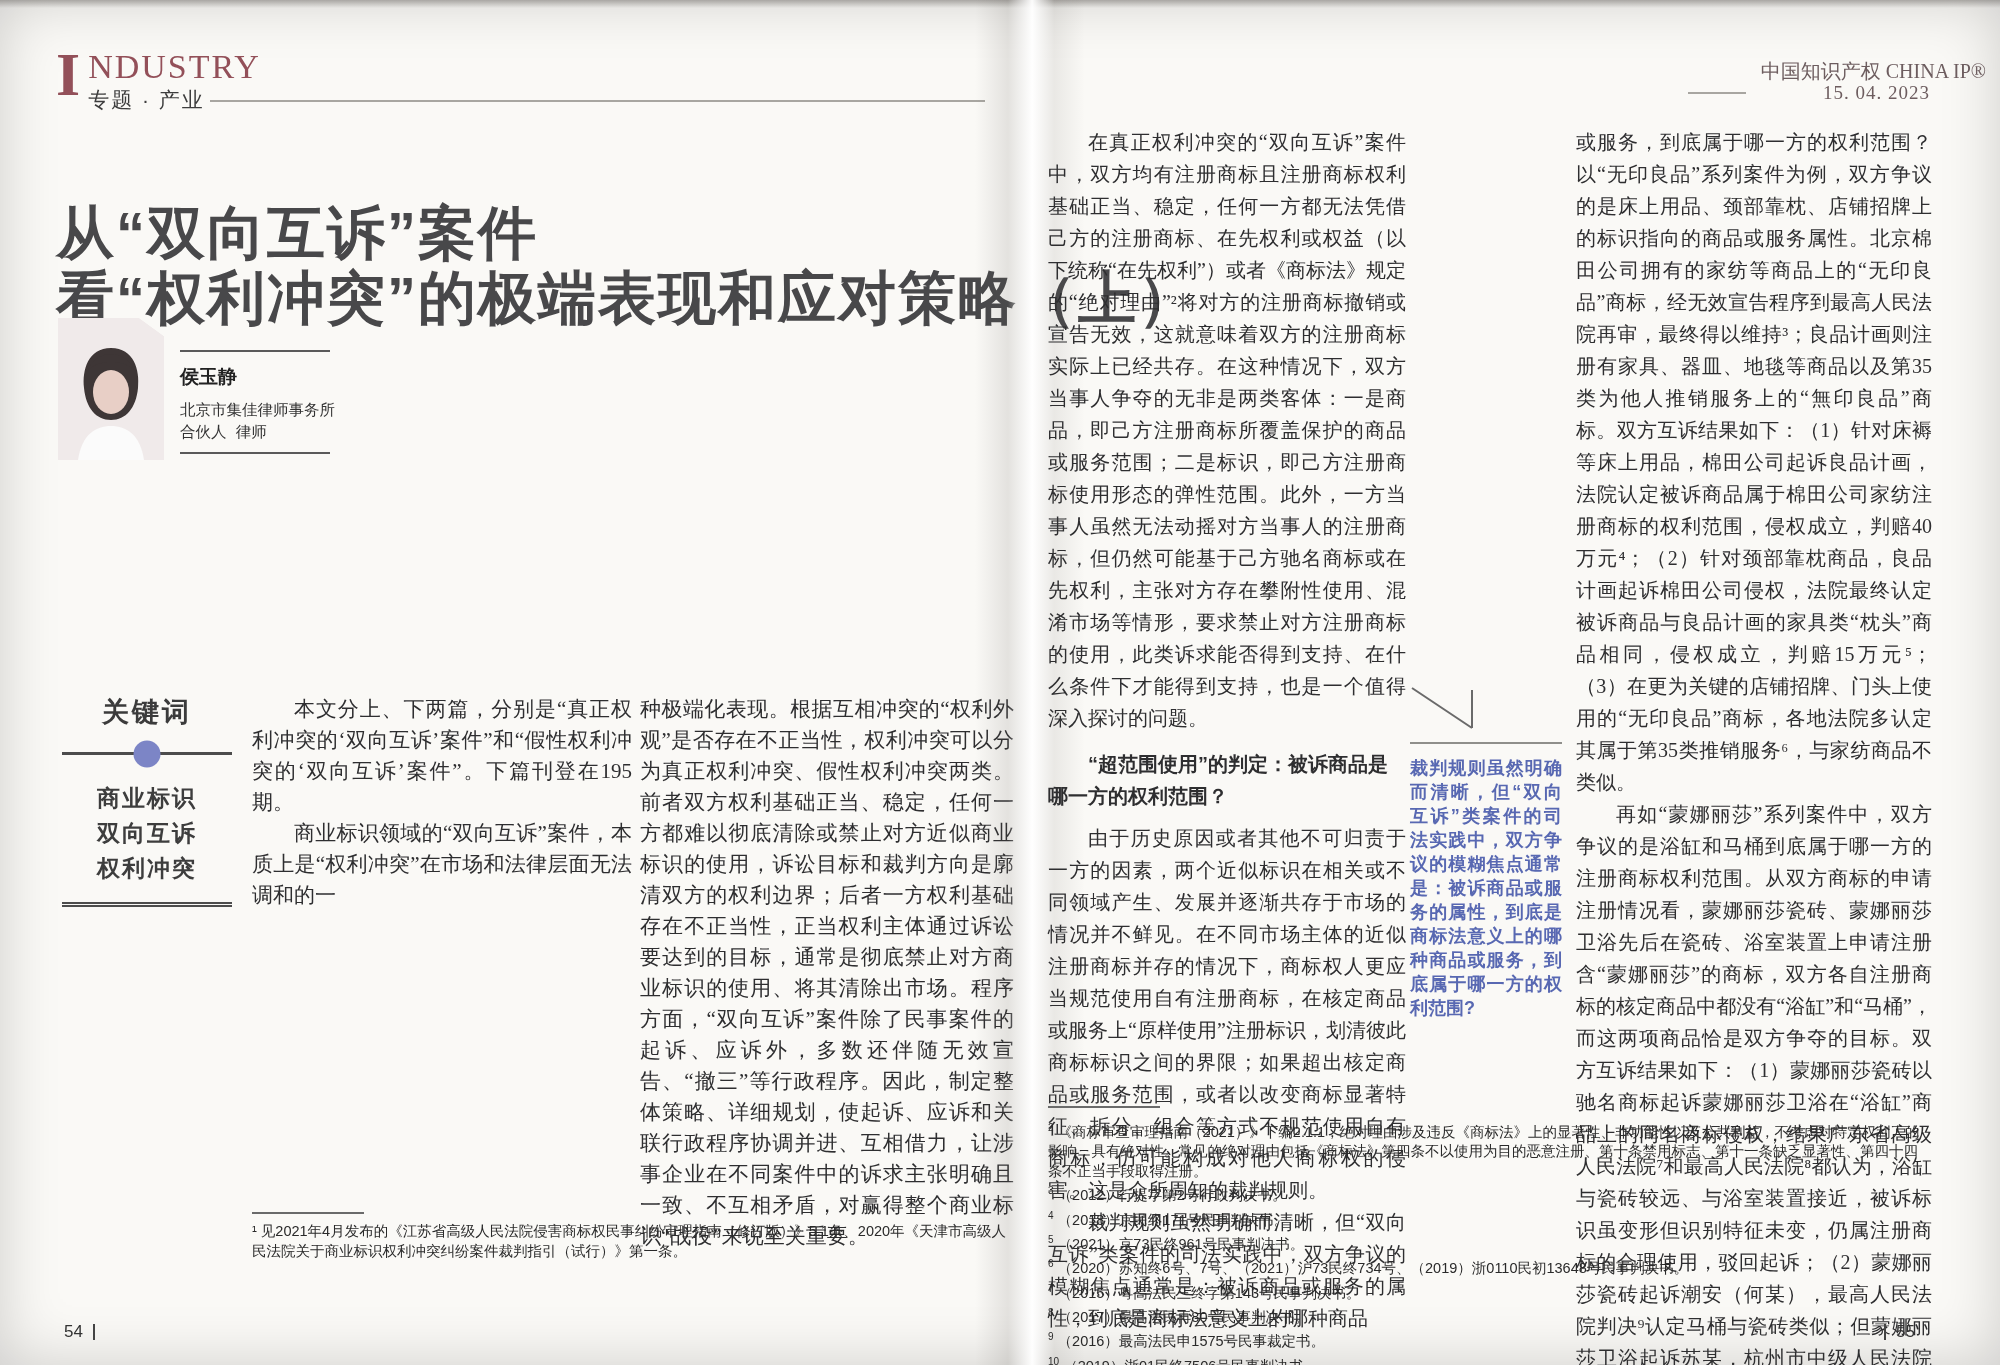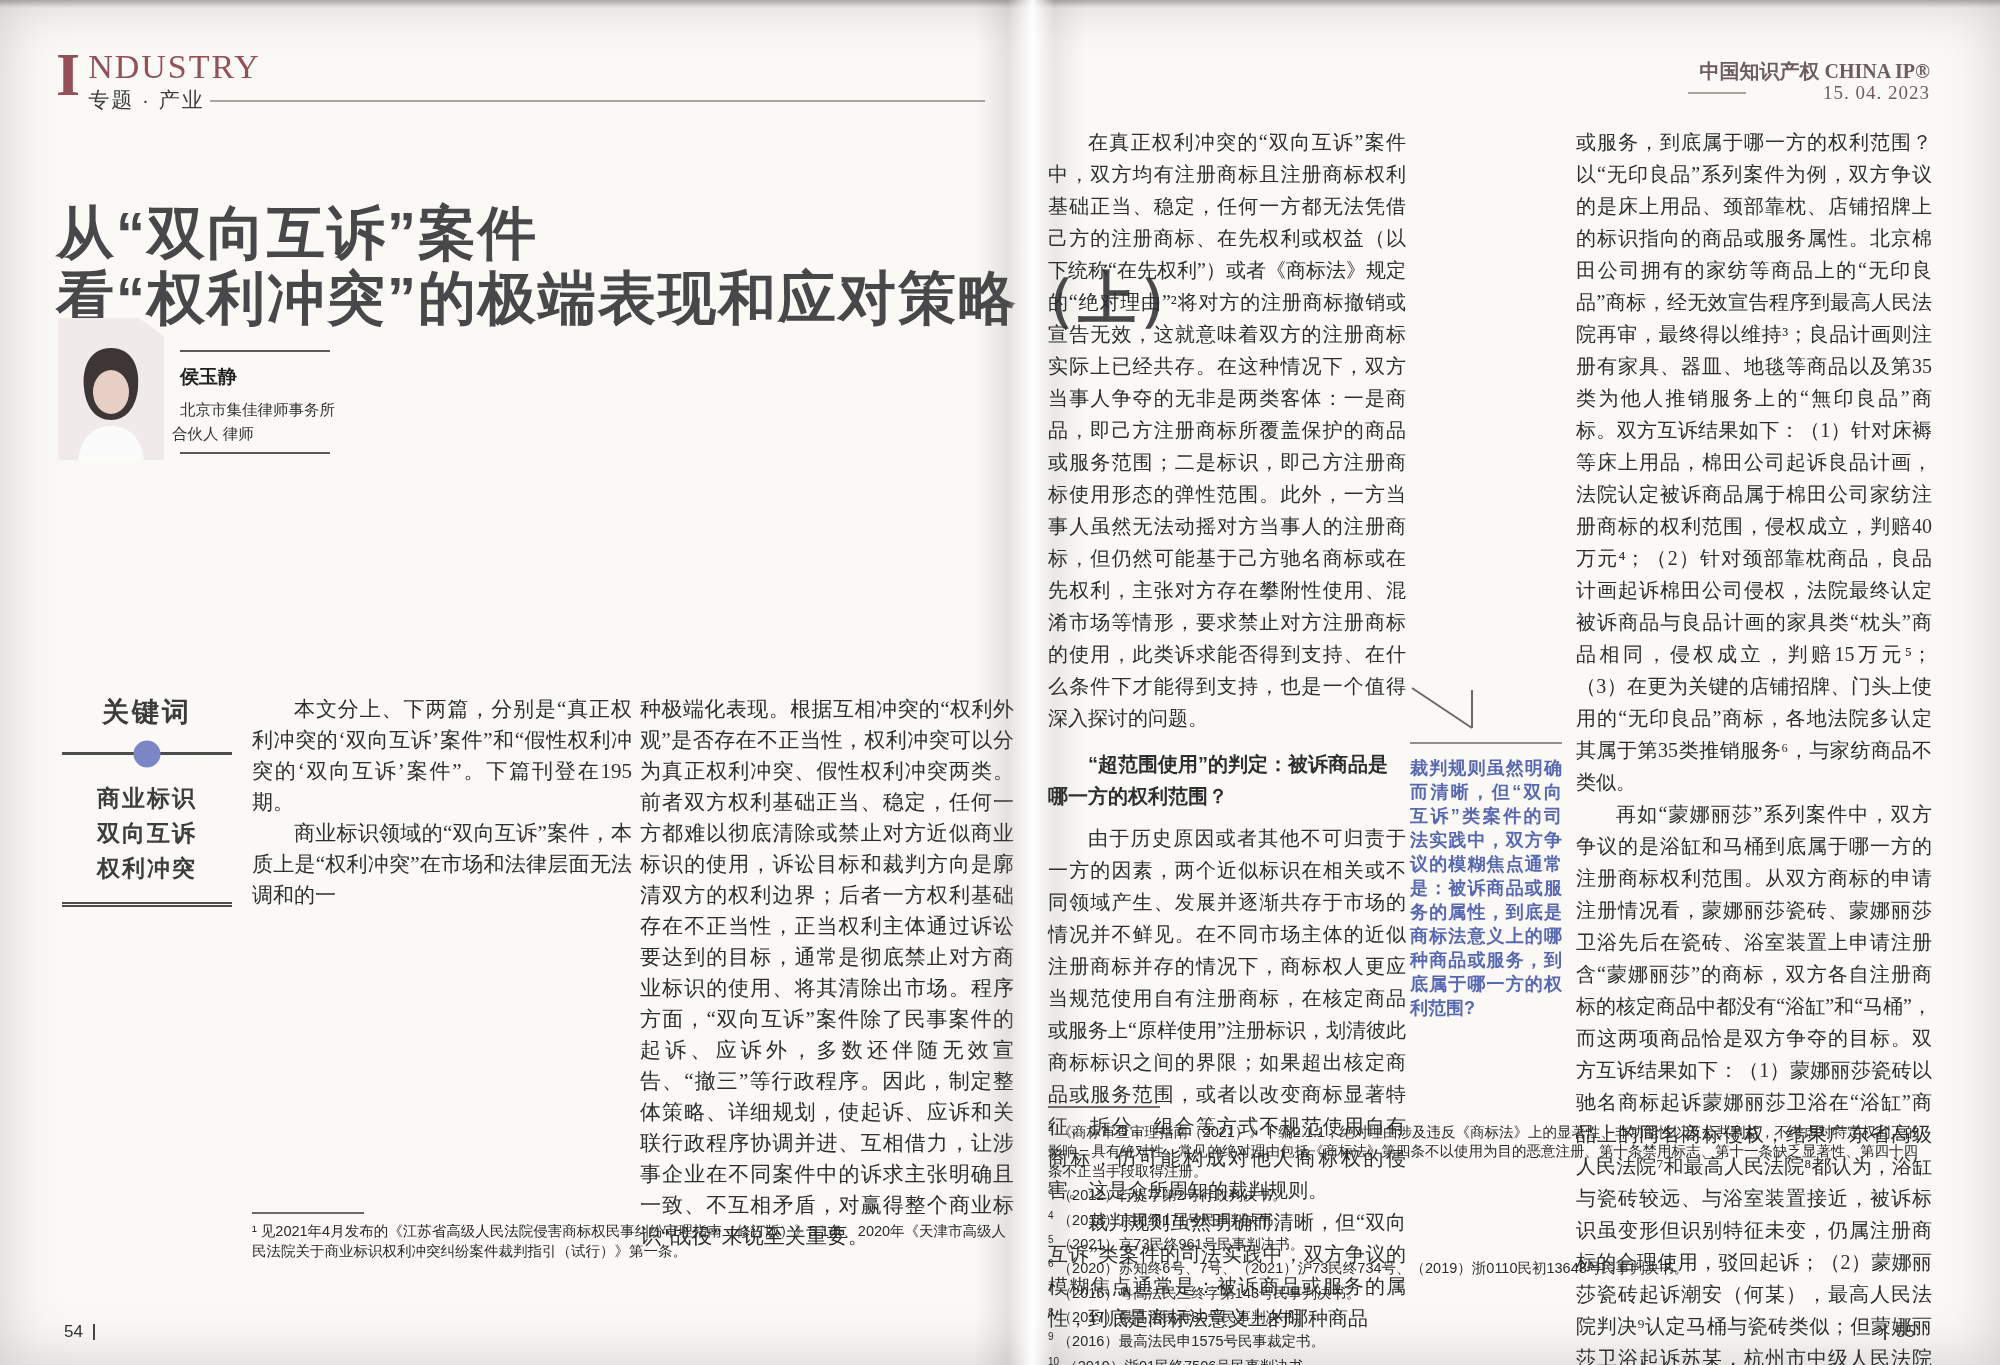--- a/index.html
+++ b/index.html
@@ -87,21 +87,21 @@
       <rect x="0" y="0" width="106" height="142" fill="#f0eaea"></rect>
       <path d="M53 30 C30 30 24 52 26 70 C28 90 38 102 53 102 C68 102 78 90 80 70 C82 52 76 30 53 30 Z" fill="#3e3636"></path>
       <path d="M30 52 C34 40 46 36 53 36 C60 36 72 40 76 52 C70 46 60 44 53 44 C46 44 36 46 30 52 Z" fill="#3e3636"></path>
       <ellipse cx="53" cy="74" rx="18" ry="22" fill="#e8cfc6"></ellipse>
       <path d="M20 142 C24 116 38 108 53 108 C68 108 82 116 86 142 Z" fill="#fbfbfb"></path>
     </svg>
   </div>
   <div class="abs author-rule" style="left:180px;top:350px;"></div>
   <div class="abs author-name" style="left:180px;top:364px;">侯玉静</div>
   <div class="abs author-line" style="left:180px;top:398px;">北京市集佳律师事务所</div>
-  <div class="abs author-line" style="left:172px;top:422px;">合伙人 律师</div>
+  <div class="abs author-line" style="left:180px;top:422px;font-family:Liberation Mono, monospace;">合伙人 律师</div>
   <div class="abs author-rule" style="left:180px;top:452px;"></div>
 
   <div class="abs kw" style="left:62px;top:694px;">
     <div class="kw-head">关键词</div>
     <div class="kw-rule">
       <span class="kw-dot"></span>
     </div>
     <div class="kw-item">商业标识</div>
     <div class="kw-item">双向互诉</div>
     <div class="kw-item">权利冲突</div>
@@ -120,21 +120,21 @@
   <div class="abs fn" style="left:252px;top:1222px;width:764px;">¹ 见2021年4月发布的《江苏省高级人民法院侵害商标权民事纠纷审理指南（修订版）》5.1条、2020年《天津市高级人民法院关于商业标识权利冲突纠纷案件裁判指引（试行）》第一条。</div>
 
   <div class="abs pagenum" style="left:64px;top:1322px;">
     <span>54</span>
     <span class="pagebar"></span>
   </div>
 
   <div class="fold"></div>
 
   <div class="abs header-rule" style="left:1688px;top:92px;width:58px;height:1.5px;"></div>
-  <div class="abs brand" style="left:1600px;top:58px;width:330px;font-weight:bold;">中国知识产权 CHINA IP®</div>
+  <div class="abs brand" style="left:1656px;top:58px;width:330px;">中国知识产权 CHINA IP®</div>
   <div class="abs issue-date" style="left:1600px;top:82px;width:330px;">15. 04. 2023</div>
 
   <div class="abs bodycol-r" style="left:1048px;top:126px;width:358px;">
     <p>在真正权利冲突的“双向互诉”案件中，双方均有注册商标且注册商标权利基础正当、稳定，任何一方都无法凭借己方的注册商标、在先权利或权益（以下统称“在先权利”）或者《商标法》规定的“绝对理由”²将对方的注册商标撤销或宣告无效，这就意味着双方的注册商标实际上已经共存。在这种情况下，双方当事人争夺的无非是两类客体：一是商品，即己方注册商标所覆盖保护的商品或服务范围；二是标识，即己方注册商标使用形态的弹性范围。此外，一方当事人虽然无法动摇对方当事人的注册商标，但仍然可能基于己方驰名商标或在先权利，主张对方存在攀附性使用、混淆市场等情形，要求禁止对方注册商标的使用，此类诉求能否得到支持、在什么条件下才能得到支持，也是一个值得深入探讨的问题。</p>
     <p class="section-heading">“超范围使用”的判定：被诉商品是哪一方的权利范围？</p>
     <p>由于历史原因或者其他不可归责于一方的因素，两个近似标识在相关或不同领域产生、发展并逐渐共存于市场的情况并不鲜见。在不同市场主体的近似注册商标并存的情况下，商标权人更应当规范使用自有注册商标，在核定商品或服务上“原样使用”注册标识，划清彼此商标标识之间的界限；如果超出核定商品或服务范围，或者以改变商标显著特征、拆分、组合等方式不规范使用自有商标，仍可能构成对他人商标权的侵害。这是众所周知的裁判规则。</p>
     <p>裁判规则虽然明确而清晰，但“双向互诉”类案件的司法实践中，双方争议的模糊焦点通常是：被诉商品或服务的属性，到底是商标法意义上的哪种商品</p>
   </div>
 
   <div class="abs pull" style="left:1410px;top:686px;">

